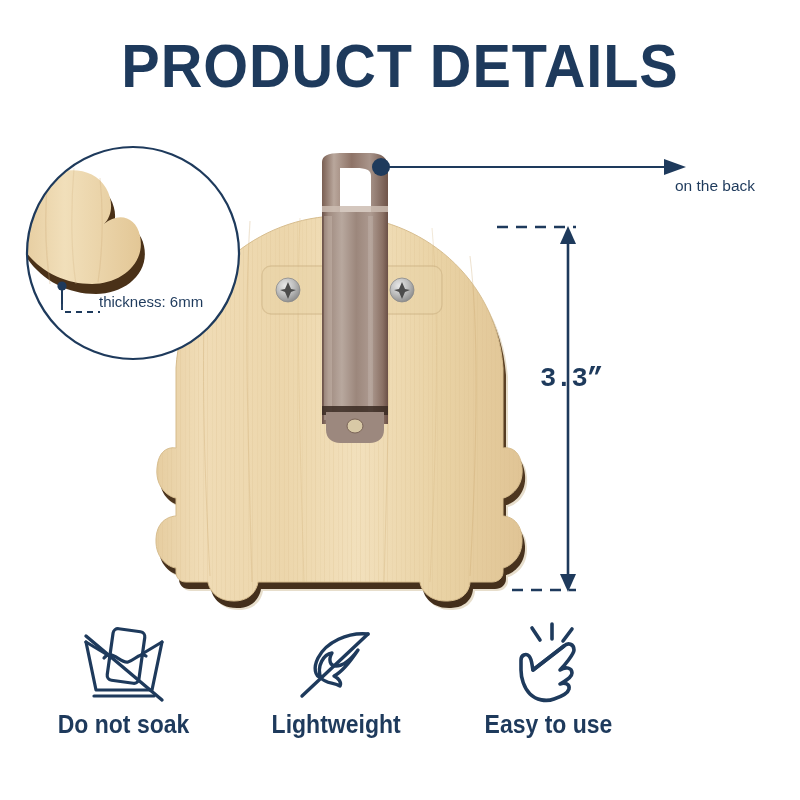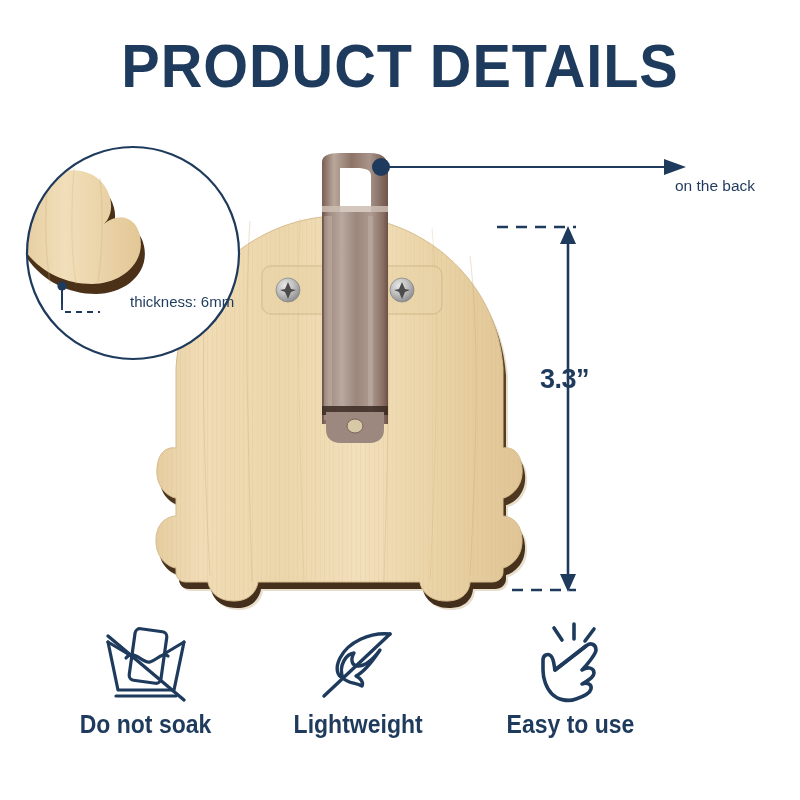--- a/index.html
+++ b/index.html
@@ -32,33 +32,33 @@
   
   .anno{
     position:absolute;
     color:#1e3a5c;
     font-family:"Liberation Sans", sans-serif;
     font-size:15.5px;
     line-height:1.28;
     white-space:nowrap;
   }
   .anno-clip{left:640px;top:160px;text-align:center;width:150px;}
-  .anno-thick{left:99px;top:276px;font-size:15px;margin-left:31px;}
+  .anno-thick{left:99px;top:276px;font-size:15px;}
   .dim-label{
     position:absolute;left:540px;top:348px;
     color:#1e3a5c;font-weight:bold;font-size:27px;
-    font-family:Liberation Sans, sans-serif;
+    font-family:Liberation Mono, monospace;
     letter-spacing:-0.5px;
   }
 
   
   .features{
     position:absolute;left:0;top:604px;width:672px;height:150px;
     display:flex;align-items:flex-start;justify-content:space-between;
-    padding:0 18px;box-sizing:border-box;margin-left:22px;
+    padding:0 18px;box-sizing:border-box;
   }
   .feature{
     flex:1 1 0;display:flex;flex-direction:column;align-items:center;
   }
   .feature .ficon{height:86px;display:flex;align-items:center;justify-content:center;}
   .feature .flabel{
     margin-top:4px;
     color:#1e3a5c;font-weight:bold;font-size:25px;
     font-family:"Liberation Sans", sans-serif;
     transform:scaleX(0.92);transform-origin:50% 50%;

